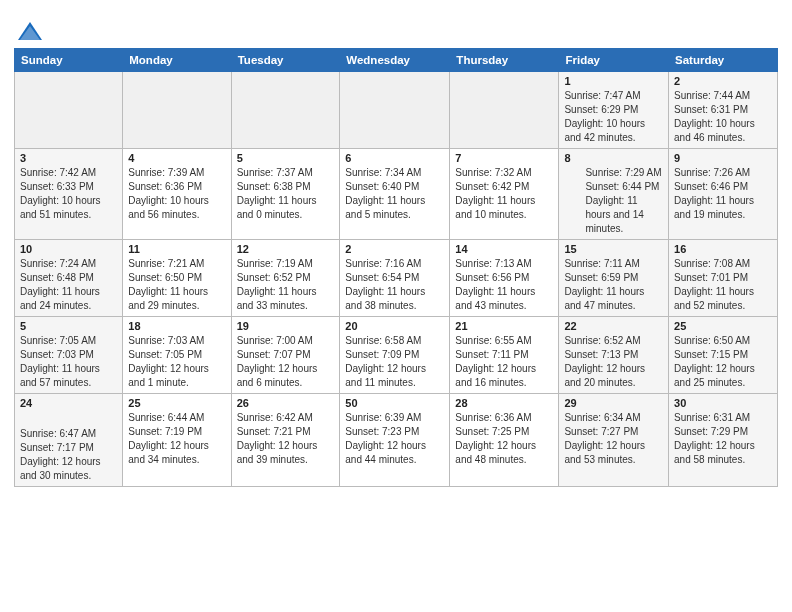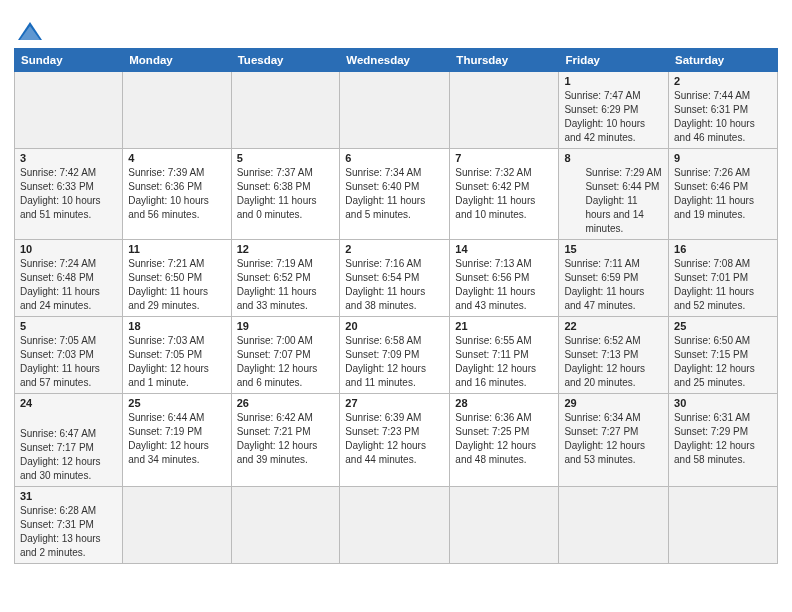--- a/index.html
+++ b/index.html
@@ -297,21 +297,21 @@
 Sunset: 7:19 PM
 Daylight: 12 hours and 34 minutes.</div>
           </td>
           <td>
             <span class="day-number">26</span>
             <div class="day-info" style="white-space: pre-line;">Sunrise: 6:42 AM
 Sunset: 7:21 PM
 Daylight: 12 hours and 39 minutes.</div>
           </td>
           <td>
-            <span class="day-number">27</span>
+            <span class="day-number">50</span>
             <div class="day-info" style="white-space: pre-line;">Sunrise: 6:39 AM
 Sunset: 7:23 PM
 Daylight: 12 hours and 44 minutes.</div>
           </td>
           <td>
             <span class="day-number">28</span>
             <div class="day-info" style="white-space: pre-line;">Sunrise: 6:36 AM
 Sunset: 7:25 PM
 Daylight: 12 hours and 48 minutes.</div>
           </td>
@@ -320,30 +320,16 @@
             <div class="day-info" style="white-space: pre-line;">Sunrise: 6:34 AM
 Sunset: 7:27 PM
 Daylight: 12 hours and 53 minutes.</div>
           </td>
           <td class="weekend">
             <span class="day-number">30</span>
             <div class="day-info" style="white-space: pre-line;">Sunrise: 6:31 AM
 Sunset: 7:29 PM
 Daylight: 12 hours and 58 minutes.</div>
           </td>
-        </tr>
-        <tr class="last-row">
-          <td class="weekend">
-            <span class="day-number">31</span>
-            <div class="day-info" style="white-space: pre-line;">Sunrise: 6:28 AM
-Sunset: 7:31 PM
-Daylight: 13 hours and 2 minutes.</div>
-          </td>
-          <td class="empty"></td>
-          <td class="empty"></td>
-          <td class="empty"></td>
-          <td class="empty"></td>
-          <td class="empty"></td>
-          <td class="empty"></td>
         </tr>
       </tbody>
   </table>
 </div>
 
 </body></html>

